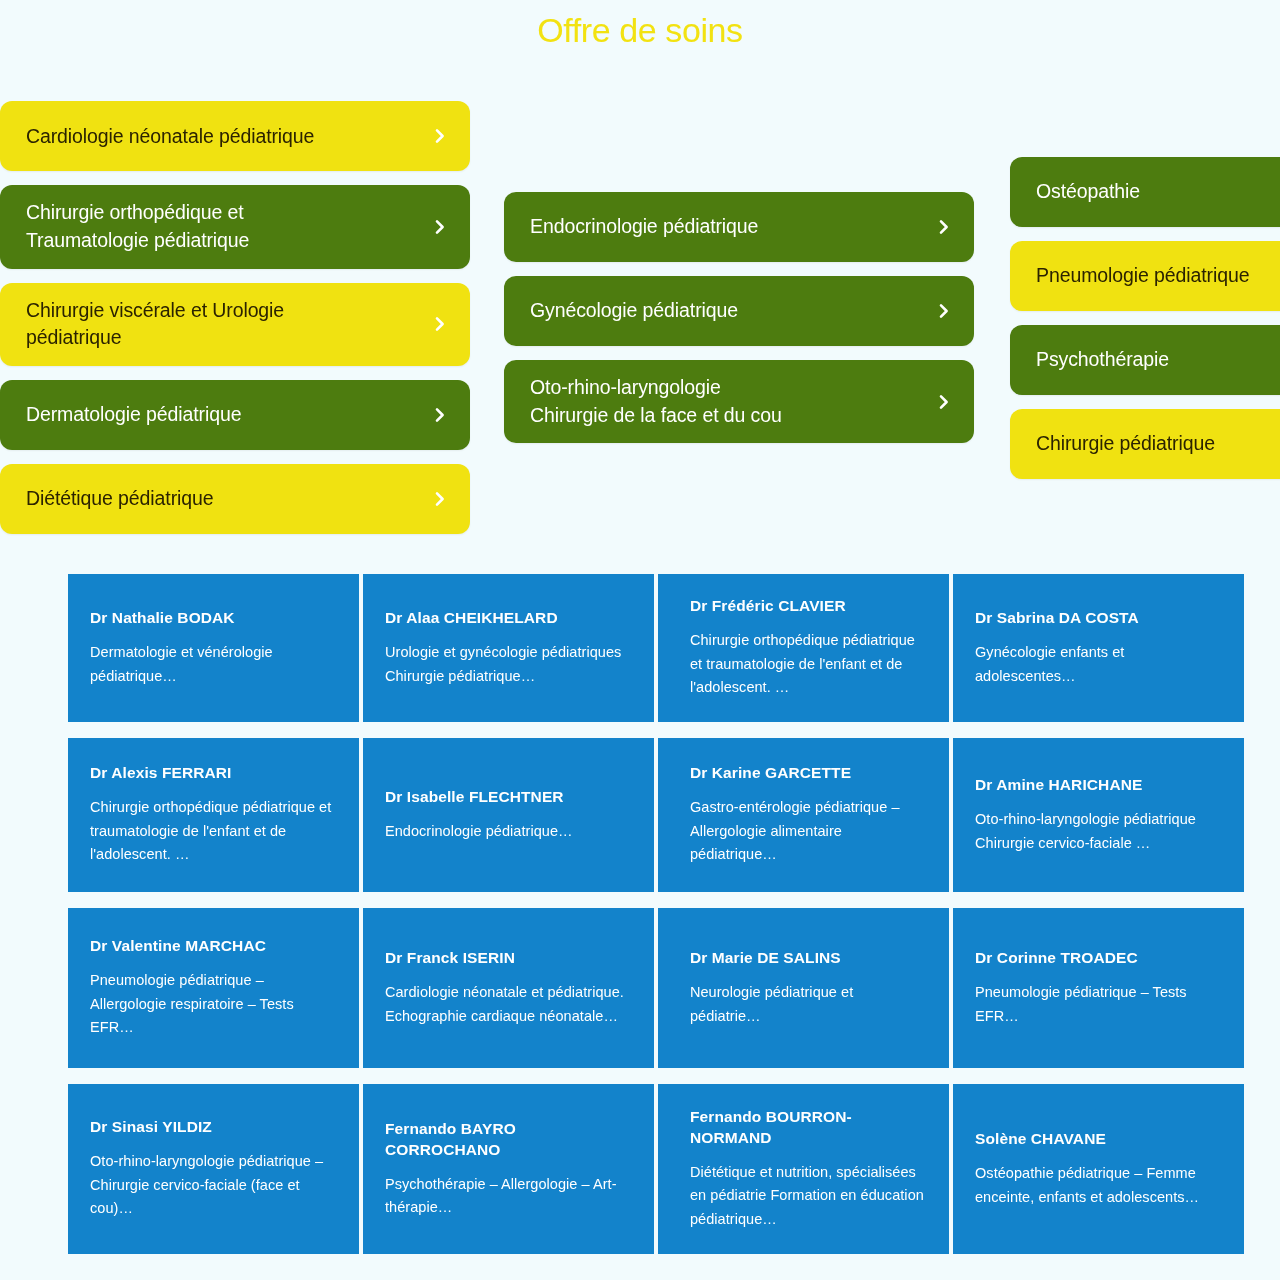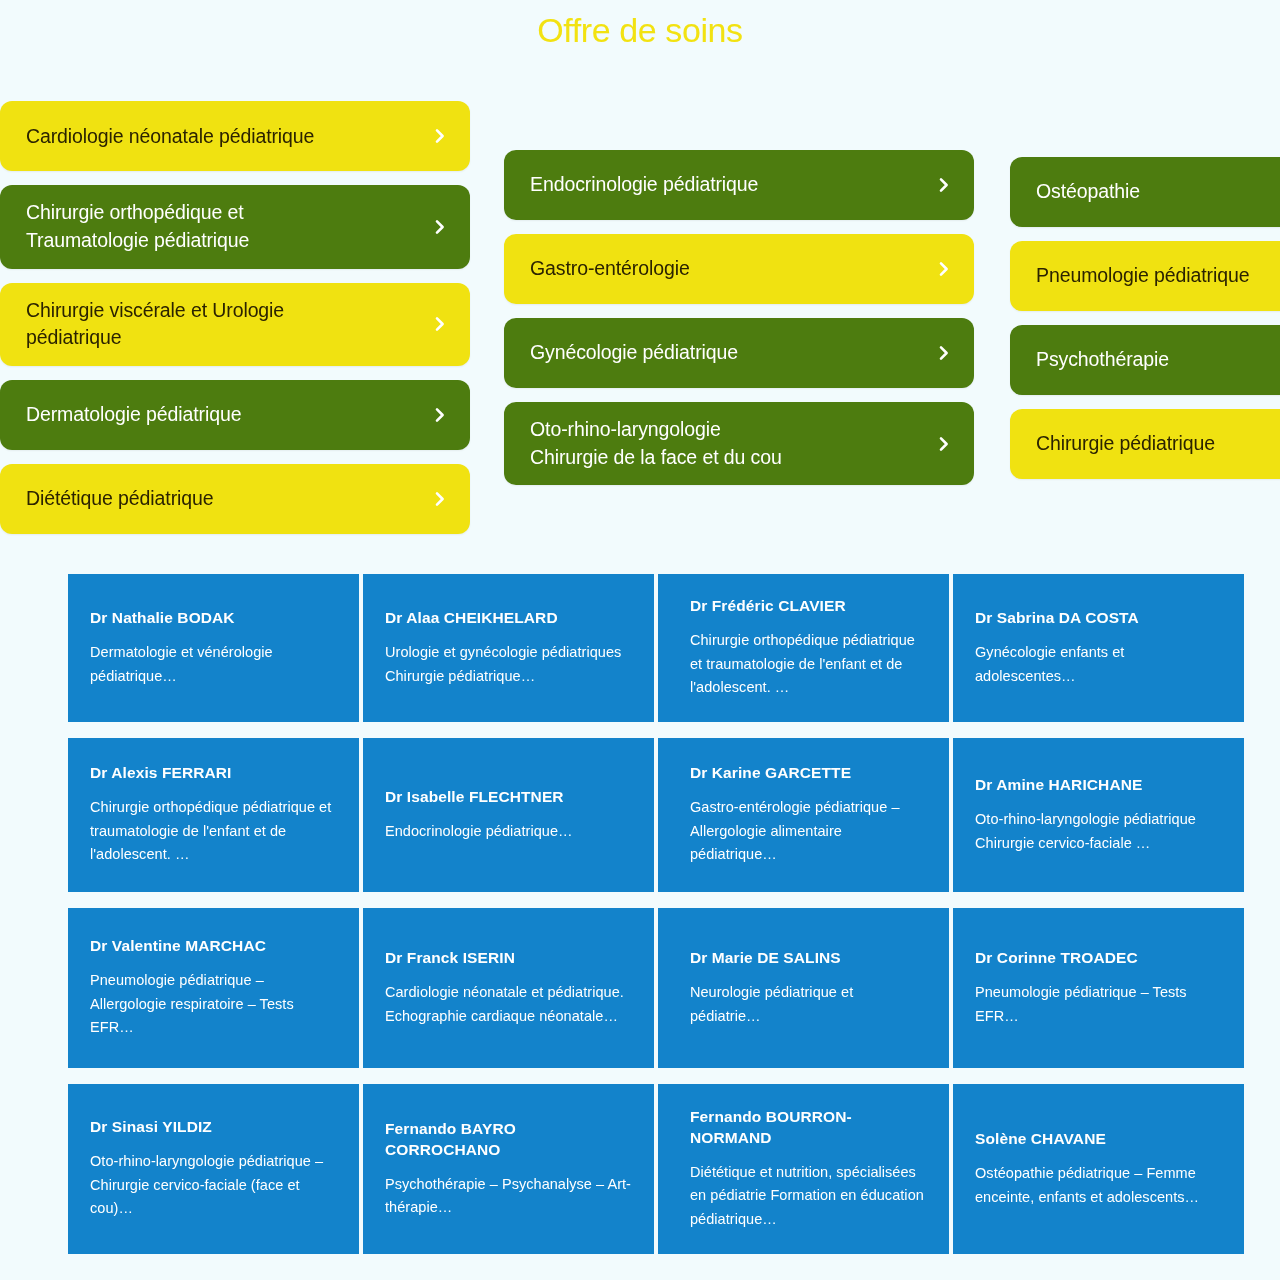--- a/index.html
+++ b/index.html
@@ -200,28 +200,20 @@
 
     <button class="spec-btn blue">
       <span class="label">Endocrinologie pédiatrique</span>
       <span class="chev">
         <svg viewBox="0 0 16 16">
             <path d="M5 2.4 L10.6 8 L5 13.6" fill="none" stroke="#ffffff" stroke-width="2.6" stroke-linecap="round" stroke-linejoin="round"></path>
           </svg>
       </span>
     </button>
 
-    <button class="spec-btn yellow">
-      <span class="label">Gastro-entérologie</span>
-      <span class="chev">
-        <svg viewBox="0 0 16 16">
-            <path d="M5 2.4 L10.6 8 L5 13.6" fill="none" stroke="#ffffff" stroke-width="2.6" stroke-linecap="round" stroke-linejoin="round"></path>
-          </svg>
-      </span>
-    </button>
 
     <button class="spec-btn blue">
       <span class="label">Gynécologie pédiatrique</span>
       <span class="chev">
         <svg viewBox="0 0 16 16">
             <path d="M5 2.4 L10.6 8 L5 13.6" fill="none" stroke="#ffffff" stroke-width="2.6" stroke-linecap="round" stroke-linejoin="round"></path>
           </svg>
       </span>
     </button>
 
@@ -321,21 +313,21 @@
     </div>
   </div>
 
   <div class="doc-row r4">
     <div class="doc-card c1">
       <div class="doc-name">Dr Sinasi YILDIZ</div>
       <div class="doc-spec">Oto-rhino-laryngologie pédiatrique – Chirurgie cervico-faciale (face et cou)…</div>
     </div>
     <div class="doc-card c2">
       <div class="doc-name">Fernando BAYRO CORROCHANO</div>
-      <div class="doc-spec">Psychothérapie – Psychanalyse – Art-thérapie…</div>
+      <div class="doc-spec">Psychothérapie – Allergologie – Art-thérapie…</div>
     </div>
     <div class="doc-card c3">
       <div class="doc-name">Fernando BOURRON-NORMAND</div>
       <div class="doc-spec">Diététique et nutrition, spécialisées en pédiatrie Formation en éducation pédiatrique…</div>
     </div>
     <div class="doc-card c4">
       <div class="doc-name">Solène CHAVANE</div>
       <div class="doc-spec">Ostéopathie pédiatrique – Femme enceinte, enfants et adolescents…</div>
     </div>
   </div>

